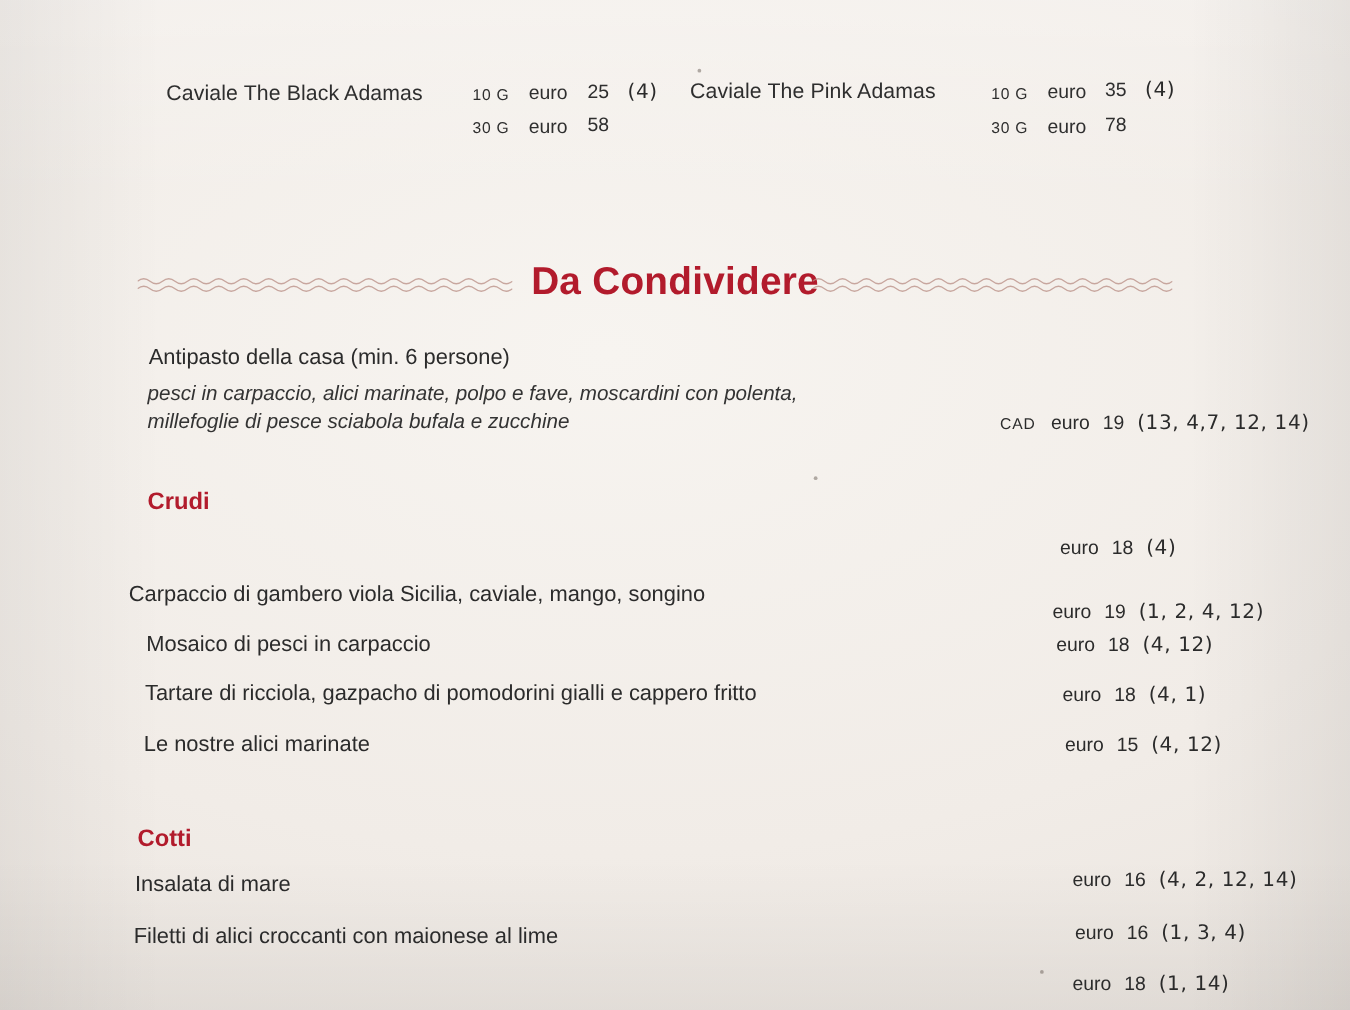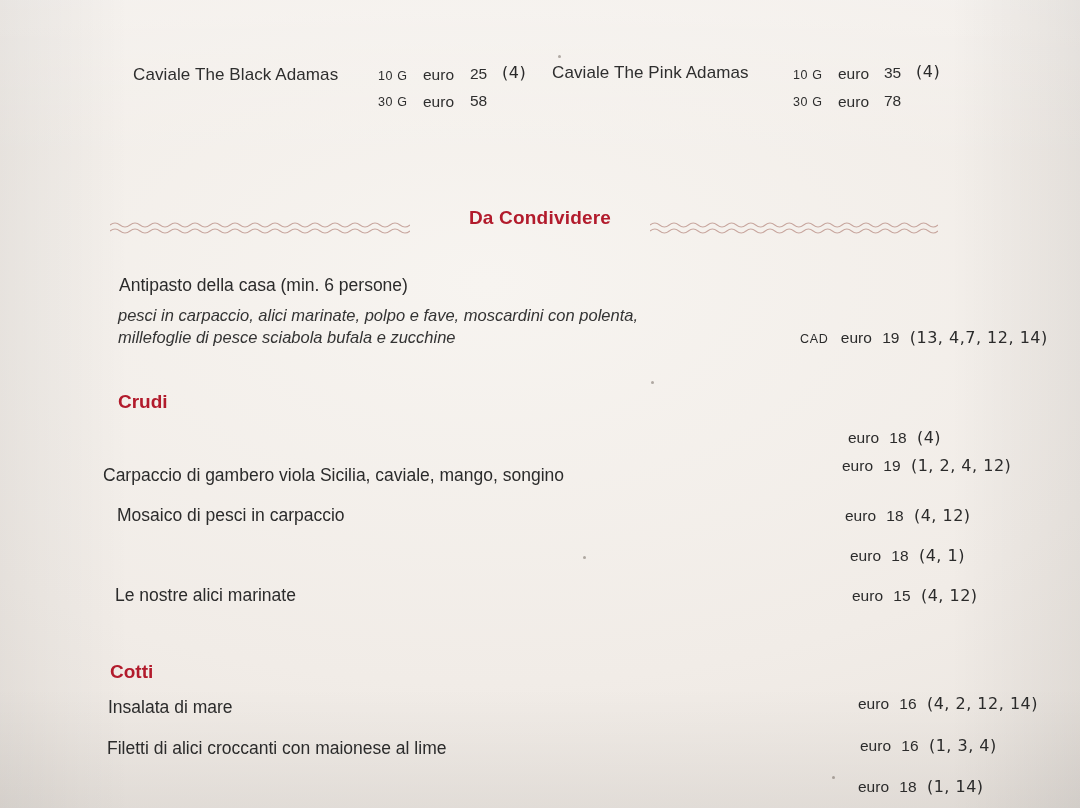--- a/index.html
+++ b/index.html
@@ -82,21 +82,21 @@
     top: 207px;
     width: 1080px;
     height: 44px;
   }
   .section-head .title {
     position: absolute;
     left: 0;
     top: 0;
     width: 1080px;
     text-align: center;
-    font-size: 19px;
+    font-size: 31px;
     font-weight: bold;
     color: #b21b2c;
     letter-spacing: 0.2px;
   }
   .wave {
     position: absolute;
     top: 14px;
     height: 16px;
     opacity: 0.75;
   }
@@ -200,33 +200,34 @@
 
   <div class="group-title" style="left:118px; top:391px;">Crudi</div>
 
   <div class="price" style="left:848px; top:428px;">
     <span>euro</span>
     <span style="margin-left:6px;">18</span>
     <span class="allerg" style="margin-left:6px;">(4)</span>
   </div>
 
   <div class="item-name" style="left:103px; top:465px;">Carpaccio di gambero viola Sicilia, caviale, mango, songino</div>
-  <div class="price" style="left:842px; top:456px;">
+  <div class="price" style="left:842px; top:479px;">
     <span>euro</span>
     <span style="margin-left:6px;">19</span>
     <span class="allerg" style="margin-left:6px;">(1, 2, 4, 12)</span>
   </div>
 
   <div class="item-name" style="left:117px; top:505px;">Mosaico di pesci in carpaccio</div>
   <div class="price" style="left:845px; top:506px;">
     <span>euro</span>
     <span style="margin-left:6px;">18</span>
     <span class="allerg" style="margin-left:6px;">(4, 12)</span>
   </div>
 
+  <div class="item-name" style="left:116px; top:544px;">Tartare di ricciola, gazpacho di pomodorini gialli e cappero fritto</div>
   <div class="price" style="left:850px; top:546px;">
     <span>euro</span>
     <span style="margin-left:6px;">18</span>
     <span class="allerg" style="margin-left:6px;">(4, 1)</span>
   </div>
 
   <div class="item-name" style="left:115px; top:585px;">Le nostre alici marinate</div>
   <div class="price" style="left:852px; top:586px;">
     <span>euro</span>
     <span style="margin-left:6px;">15</span>

